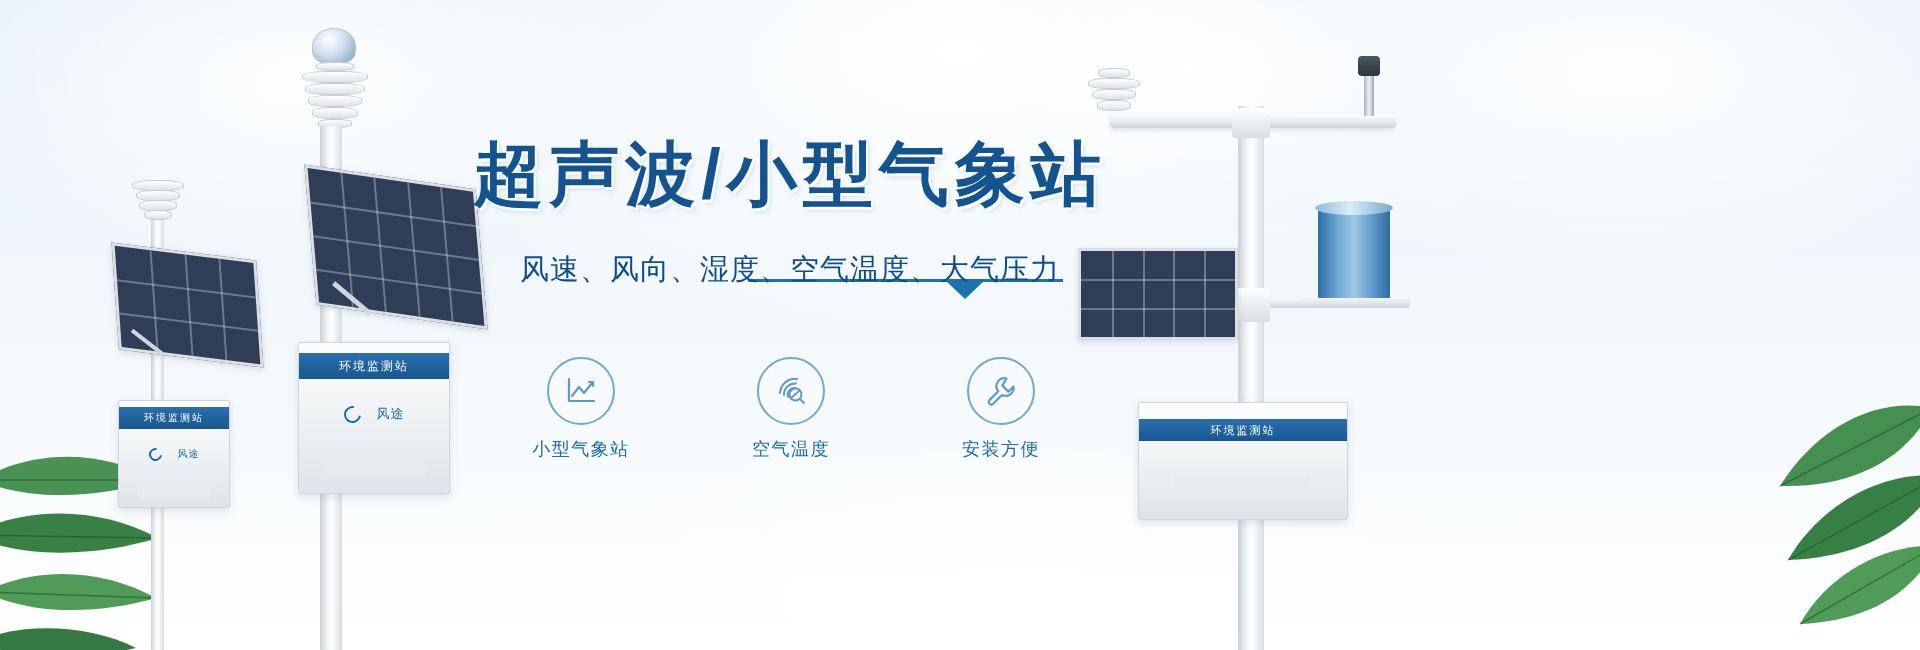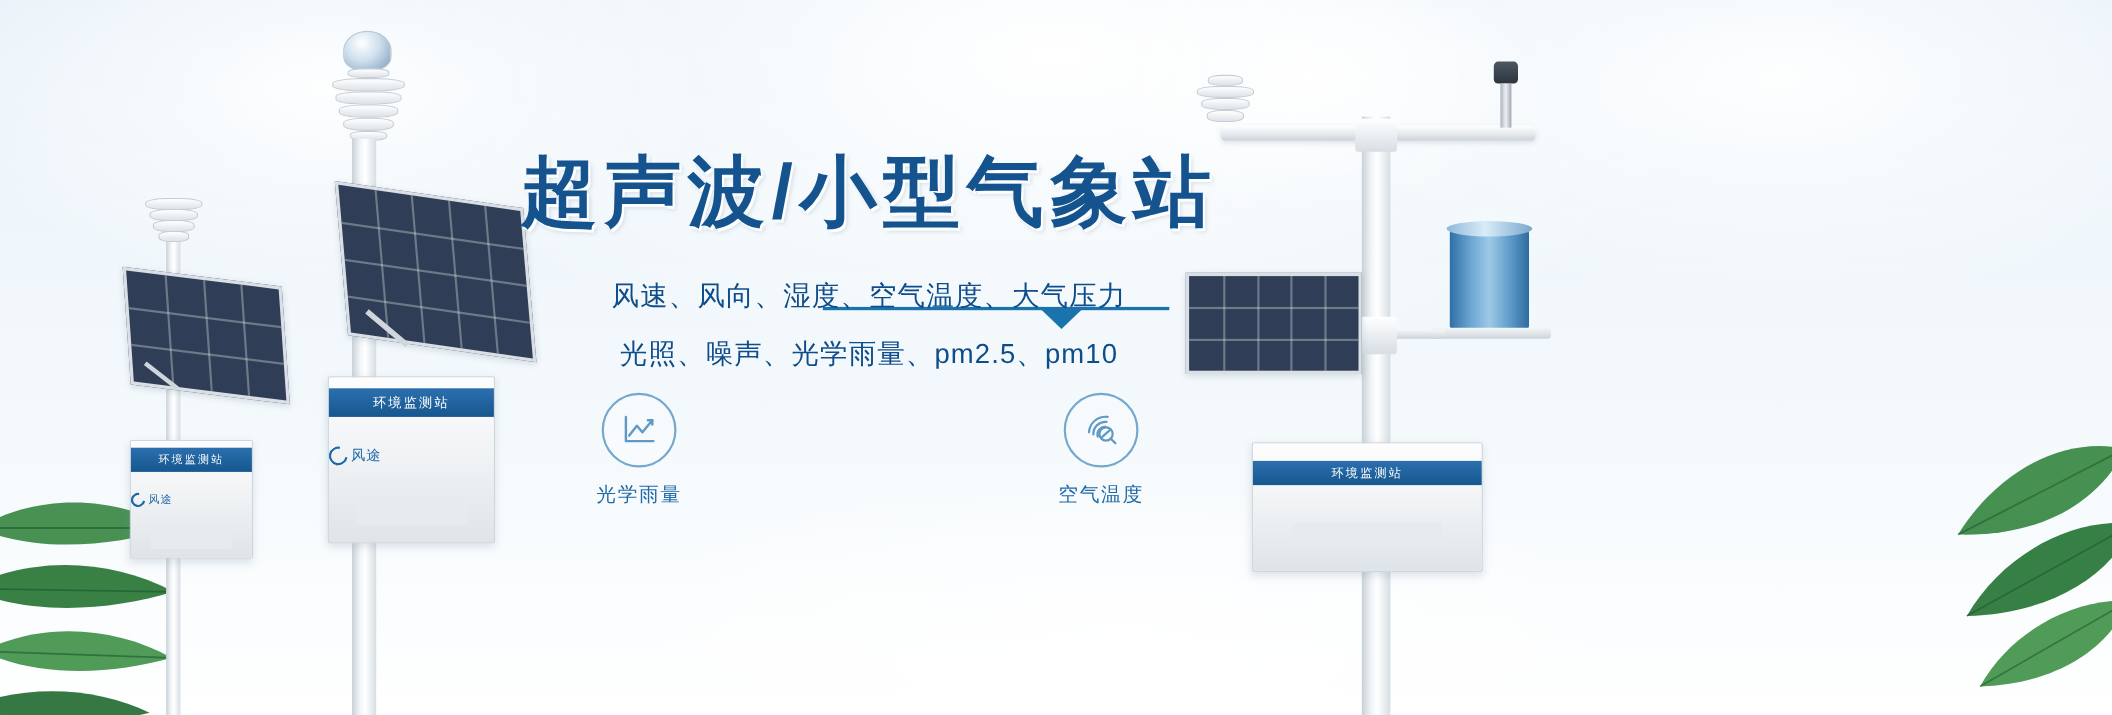--- a/index.html
+++ b/index.html
@@ -51,21 +51,21 @@
   }
   #divider-tri {
     position:absolute; left:198px; top:6px;
     width:0; height:0;
     border-left:19px solid transparent;
     border-right:19px solid transparent;
     border-top:18px solid #1b73ad;
   }
   .sub-line {
     position:absolute; left:0; width:720px;
-    font-size:25px; line-height:34px;
+    font-size:29px; line-height:34px;
     color:#0f4d8a; letter-spacing:1px;
     font-family:"Liberation Sans","DejaVu Sans",sans-serif;
     white-space:nowrap;
   }
   #sub1 { top:235px; }
   #sub2 { top:288px; }
 
   
   #features {
     position:absolute; left:96px; top:340px; width:530px; height:120px;
@@ -110,22 +110,22 @@
   }
   .ebox .bar {
     position:absolute; left:0; right:0; height:22px;
     background:linear-gradient(180deg,#2b6fae,#17578f);
     color:#fff; font-size:10px; letter-spacing:2px;
     display:flex; align-items:center; justify-content:center;
     font-family:"Liberation Sans","DejaVu Sans",sans-serif;
   }
   .ebox .logo {
     position:absolute; left:0; right:0;
-    display:flex; align-items:center; 
-    gap:3px; font-size:10px; color:#1c69a8; letter-spacing:1px;
+    display:flex; align-items:center; justify-content:center;
+    gap:16px; font-size:10px; color:#1c69a8; letter-spacing:1px;
   }
   .ebox .logo .g {
     width:13px; height:13px; border-radius:50%;
     border:2px solid #1c69a8; border-right-color:transparent;
     transform:rotate(-35deg);
   }
 
   
   .sensor-stack { position:absolute; }
   .sensor-stack .disc {
@@ -311,47 +311,54 @@
   <div id="center">
 
     <h1 id="title">超声波/小型气象站</h1>
 
     <div id="divider-wrap">
       <div id="divider-line"></div>
       <div id="divider-tri"></div>
     </div>
 
     <div class="sub-line" id="sub1">风速、风向、湿度、空气温度、大气压力</div>
-    <div class="sub-line" id="sub2">光照、噪声、光学雨量、pm2.5、pm10</div>
 
     <div id="features">
 
       <div class="feature">
         <div class="feature-circle">
           <svg width="34" height="34" viewBox="0 0 34 34" fill="none" stroke="#5f9ac4" stroke-width="2.2" stroke-linecap="round" stroke-linejoin="round">
             <path d="M5 5 V27 H30"></path>
             <path d="M8 22 L15 13 L20 19 L29 8"></path>
             <path d="M25 8 H29 V12"></path>
           </svg>
         </div>
-        <div class="feature-label">光学雨量</div>
+        <div class="feature-label">小型气象站</div>
       </div>
 
       <div class="feature">
         <div class="feature-circle">
           <svg width="34" height="34" viewBox="0 0 34 34" fill="none" stroke="#5f9ac4" stroke-width="2" stroke-linecap="round">
             <path d="M6 19 A15 15 0 0 1 23 5"></path>
             <path d="M10 21 A11 11 0 0 1 22 9.5"></path>
             <path d="M14 23 A7 7 0 0 1 21 14"></path>
             <circle cx="21.5" cy="20.5" r="6"></circle>
             <path d="M26 25 L30 29"></path>
             <path d="M17 24 L25 17"></path>
           </svg>
         </div>
         <div class="feature-label">空气温度</div>
       </div>
 
 
+      <div class="feature">
+        <div class="feature-circle">
+          <svg width="34" height="34" viewBox="0 0 34 34" fill="none" stroke="#5f9ac4" stroke-width="2.2" stroke-linecap="round" stroke-linejoin="round">
+            <path d="M22.5 4.5 A8 8 0 0 0 14.3 17.3 L5.5 26.1 A2.6 2.6 0 0 0 9.2 29.8 L18 21 A8 8 0 0 0 29.5 12.5 L24.4 17.6 L18.4 11.6 Z"></path>
+          </svg>
+        </div>
+        <div class="feature-label">安装方便</div>
+      </div>
 
     </div>
   </div>
 
 </div>
 
 </body></html>

